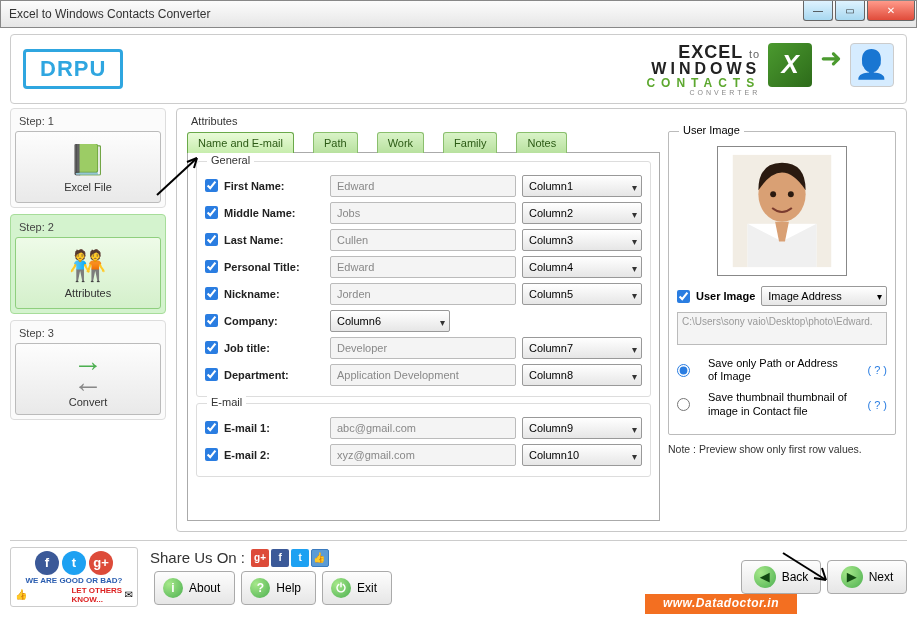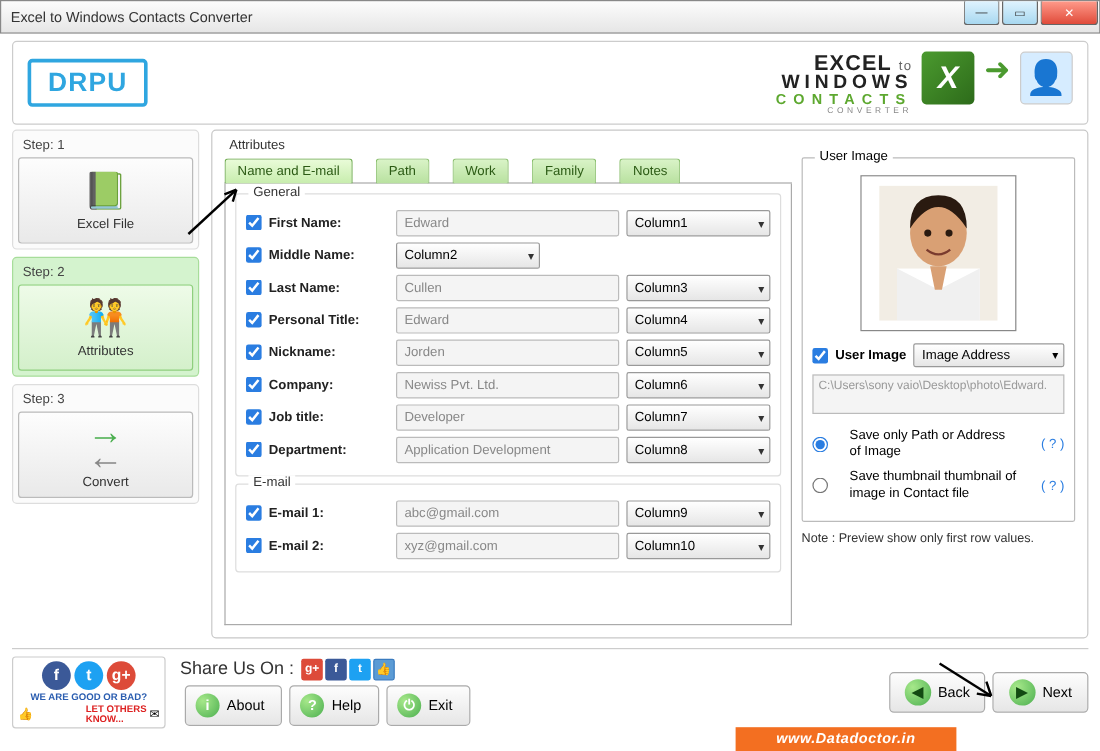--- a/index.html
+++ b/index.html
@@ -94,21 +94,21 @@
 .mini { width:18px; height:18px; display:flex; align-items:center; justify-content:center; font-size:10px; font-weight:700; color:#fff; border-radius:2px; cursor:pointer;}
 .mini.gp { background:#dd4b39; } .mini.fb { background:#3b5998; } .mini.tw { background:#1da1f2; } .mini.th { background:#5b9bd5; border:1px solid #3a7bbf; color:#fff; }
 .btnrow { display:flex; gap:6px; margin-left:4px; }
 .fbtn { height:34px; padding:0 14px 0 8px; border:1px solid #aaa; border-radius:4px; background:linear-gradient(#fdfdfd,#e6e6e6); display:flex; align-items:center; gap:6px; font-size:12px; cursor:pointer; }
 .fbtn .circ { width:20px; height:20px; border-radius:50%; background:radial-gradient(circle at 30% 30%, #a6e88a, #4caf50); display:flex; align-items:center; justify-content:center; color:#fff; font-size:12px; font-weight:700; }
 .navbtns { margin-left:auto; display:flex; gap:6px; }
 .navbtn { height:34px; width:80px; border:1px solid #aaa; border-radius:4px; background:linear-gradient(#fdfdfd,#e6e6e6); display:flex; align-items:center; justify-content:center; gap:6px; font-size:12px; cursor:pointer; }
 .navbtn .arr { width:22px; height:22px; border-radius:50%; background:radial-gradient(circle at 30% 30%, #a6e88a, #4caf50); display:flex; align-items:center; justify-content:center; color:#124a12; font-size:13px; }
 
 
-.wm { position:absolute; bottom:0; right:120px; height:20px; background:#f36f21; color:#fff; font-size:12px; font-weight:700; padding:2px 34px; font-style:italic; letter-spacing:0.5px; }
+.wm { position:absolute; bottom:12px; right:120px; height:20px; background:#f36f21; color:#fff; font-size:12px; font-weight:700; padding:2px 18px; font-style:italic; letter-spacing:0.5px; }
 
 
 .hand-arrow { position:absolute; pointer-events:none; }
 </style>
 </head>
 <body>
 
 <div class="titlebar">
   <span class="title">Excel to Windows Contacts Converter</span>
   <div class="winbtns">
@@ -179,20 +179,21 @@
             <div id="general-rows">
                 <div class="row">
                   <input type="checkbox" checked="" style="">
                   <span class="lbl">First Name:</span>
                   <span class="val">Edward</span>
                   <span class="sel">Column1</span>
                 </div>
                 <div class="row">
                   <input type="checkbox" checked="" style="">
                   <span class="lbl">Middle Name:</span>
+                  <span class="val">Jobs</span>
                   <span class="sel">Column2</span>
                 </div>
                 <div class="row">
                   <input type="checkbox" checked="" style="">
                   <span class="lbl">Last Name:</span>
                   <span class="val">Cullen</span>
                   <span class="sel">Column3</span>
                 </div>
                 <div class="row">
                   <input type="checkbox" checked="" style="">
@@ -202,21 +203,20 @@
                 </div>
                 <div class="row">
                   <input type="checkbox" checked="" style="">
                   <span class="lbl">Nickname:</span>
                   <span class="val">Jorden</span>
                   <span class="sel">Column5</span>
                 </div>
                 <div class="row">
                   <input type="checkbox" checked="" style="">
                   <span class="lbl">Company:</span>
-                  <span class="val">Newiss Pvt. Ltd.</span>
                   <span class="sel">Column6</span>
                 </div>
                 <div class="row">
                   <input type="checkbox" checked="" style="">
                   <span class="lbl">Job title:</span>
                   <span class="val">Developer</span>
                   <span class="sel">Column7</span>
                 </div>
                 <div class="row">
                   <input type="checkbox" checked="" style="">

